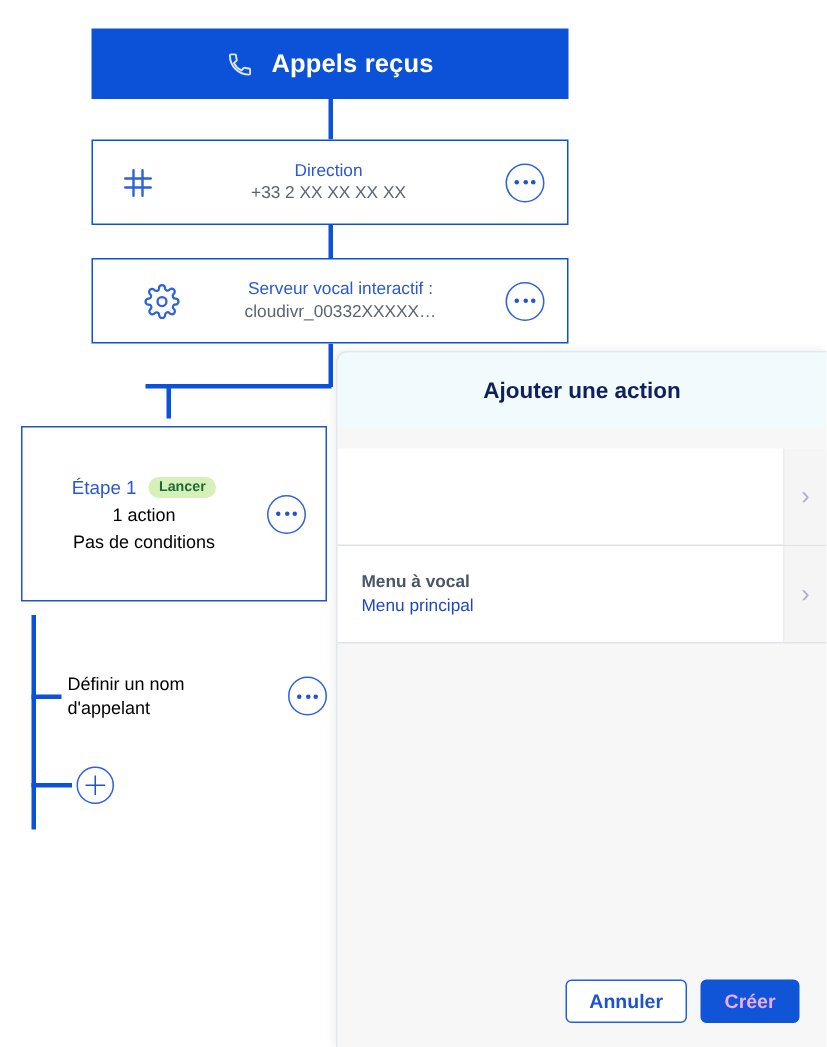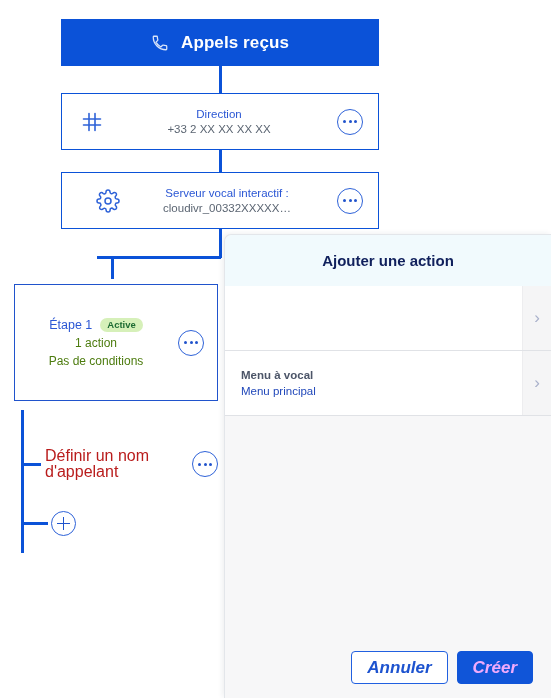--- a/index.html
+++ b/index.html
@@ -155,43 +155,43 @@
     font-size: 9.5px;
     font-weight: bold;
     color: #1d6b32;
     background: #d6f0b9;
     border-radius: 9px;
     padding: 2px 7px 2.5px 7px;
     line-height: 1;
   }
   .step-line {
     font-size: 12px;
-    color: #4d7c0f;
+    color: #000000;
   }
   #node-step .step-menu {
     width: 52px;
     display: flex;
     align-items: center;
     justify-content: center;
     flex: none;
   }
 
   
   #sub-action {
     position: absolute;
     left: 45px;
     top: 443px;
     width: 185px;
     height: 42px;
     display: flex;
     align-items: center;
   }
   #sub-action .sub-label {
-    font-size: 16px;
-    color: #b91c1c;
+    font-size: 12px;
+    color: #000000;
     line-height: 16px;
     width: 120px;
   }
   #sub-action .sub-menu {
     margin-left: auto;
     padding-right: 12px;
   }
 
   
   #add-step-btn {
@@ -223,20 +223,21 @@
     height: 464px;
     background: #f7f7f8;
     border-left: 1px solid #e3e6ea;
     border-top: 1px solid #e3e6ea;
     border-top-left-radius: 7px;
     box-sizing: border-box;
     display: flex;
     flex-direction: column;
     box-shadow: -2px -1px 5px rgba(40,50,70,.07);
     overflow: hidden;
+    gap: 13px;
   }
   #panel-header {
     height: 51px;
     background: #f1fafd;
     display: flex;
     align-items: center;
     justify-content: center;
     flex: none;
     border-top-left-radius: 7px;
   }
@@ -287,28 +288,27 @@
     flex: none;
     height: 62px;
     display: flex;
     align-items: center;
     justify-content: flex-end;
     gap: 9px;
     padding-right: 18px;
   }
   .btn {
     font-family: "Liberation Sans", sans-serif;
-    font-size: 17px;
+    font-size: 13px;
     font-weight: bold;
     border-radius: 4px;
     padding: 7px 15px;
     cursor: pointer;
     box-sizing: border-box;
     line-height: 1;
-    font-style: italic;
   }
   .btn-secondary {
     background: #ffffff;
     border: 1.4px solid #2160e0;
     color: #1d53cf;
   }
   .btn-primary {
     background: #1055d8;
     border: 1.4px solid #1055d8;
     color: #f0abfc;
@@ -375,21 +375,21 @@
         <i></i>
         <i></i>
       </span>
     </span>
   </div>
 
   <div id="node-step">
     <span class="step-body">
       <span class="step-row1">
         <span class="step-name">Étape 1</span>
-        <span class="badge-active">Active</span>
+        <span class="badge-active">Lancer</span>
       </span>
       <span class="step-line">1 action</span>
       <span class="step-line">Pas de conditions</span>
     </span>
     <span class="step-menu">
       <span class="dots-btn">
         <i></i>
         <i></i>
         <i></i>
       </span>

